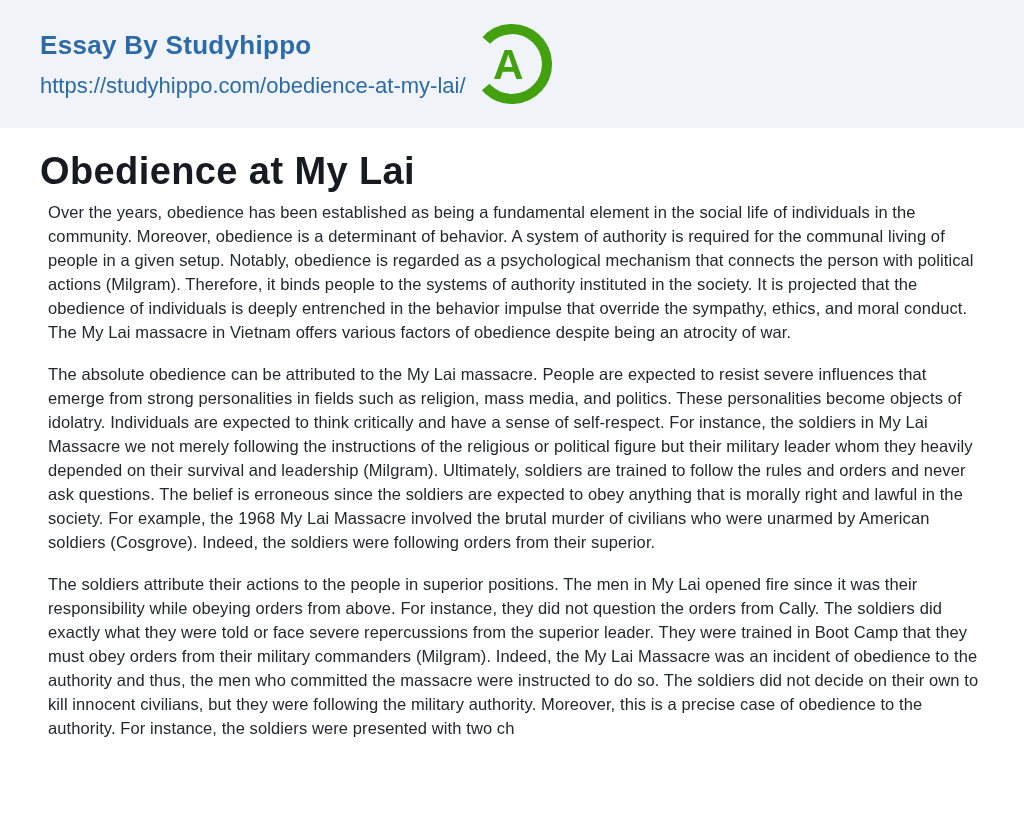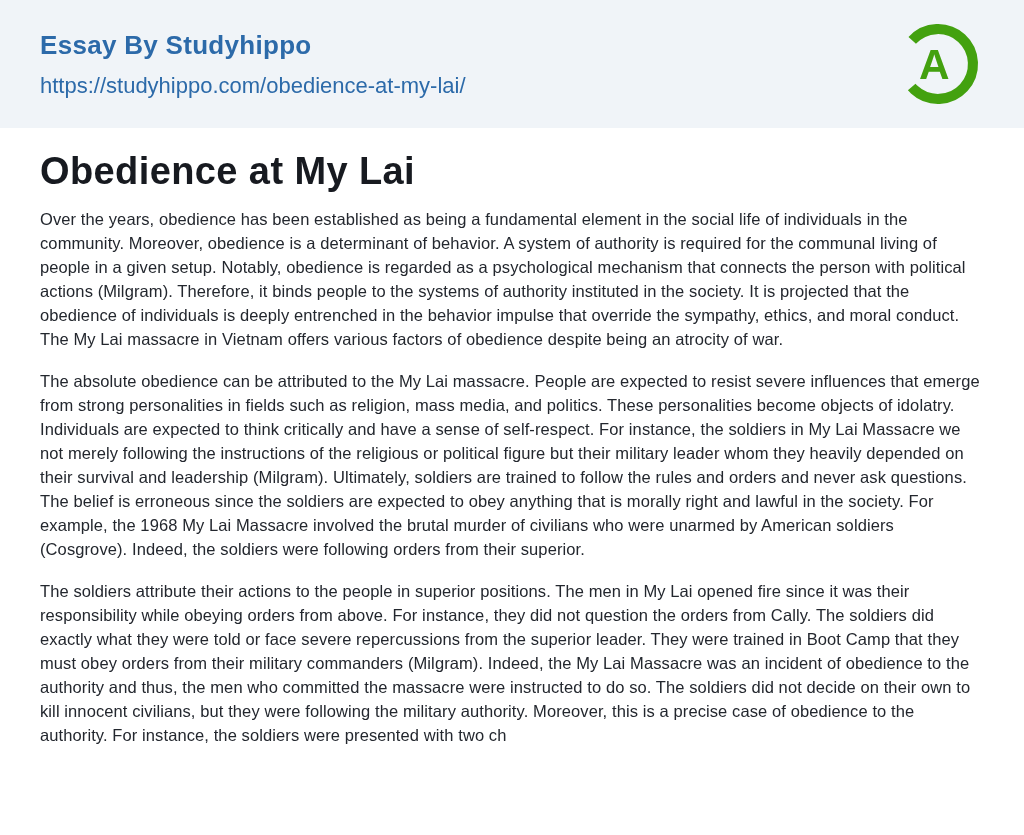--- a/index.html
+++ b/index.html
@@ -8,21 +8,20 @@
     height: 835px;
     background: #ffffff;
     font-family: "Liberation Sans", sans-serif;
     overflow: hidden;
   }
   .header {
     height: 128px;
     background: #f0f4f8;
     display: flex;
     align-items: center;
-    justify-content: space-between;
     padding: 0 40px;
     box-sizing: border-box;
   }
   .header-left { display: flex; flex-direction: column; }
   .byline {
     color: #2c6aa9;
     font-size: 26px;
     font-weight: 700;
     letter-spacing: 0.3px;
     margin-bottom: 12px;
@@ -37,28 +36,28 @@
   .main {
     padding: 0 40px;
     box-sizing: border-box;
   }
   .page-title {
     font-size: 38px;
     line-height: 44px;
     font-weight: 700;
     color: #171a20;
     letter-spacing: 0.4px;
-    margin: 21px 0 14px 0;
+    margin: 21px 0 7px 0;
   }
   .essay-paragraph {
     font-size: 16.5px;
     line-height: 24px;
     color: #23272e;
     letter-spacing: 0.1px;
-    margin: 0 0 18px 0;
+    margin: 0 0 18px 8px;
     max-width: 950px;
   }
 </style>
 </head>
 <body>
 
 <div class="header">
   <div class="header-left">
     <div class="byline">Essay By Studyhippo</div>
     <a class="url">https://studyhippo.com/obedience-at-my-lai/</a>

